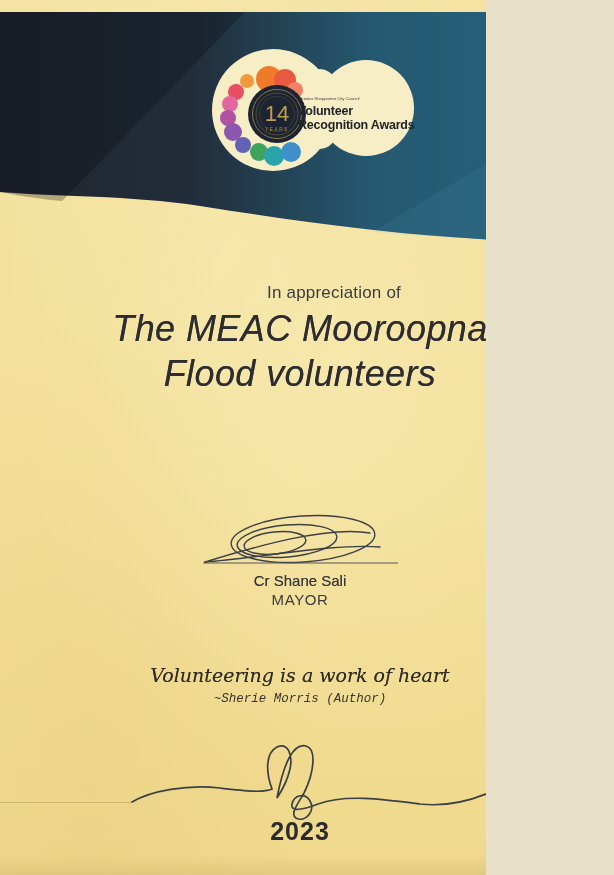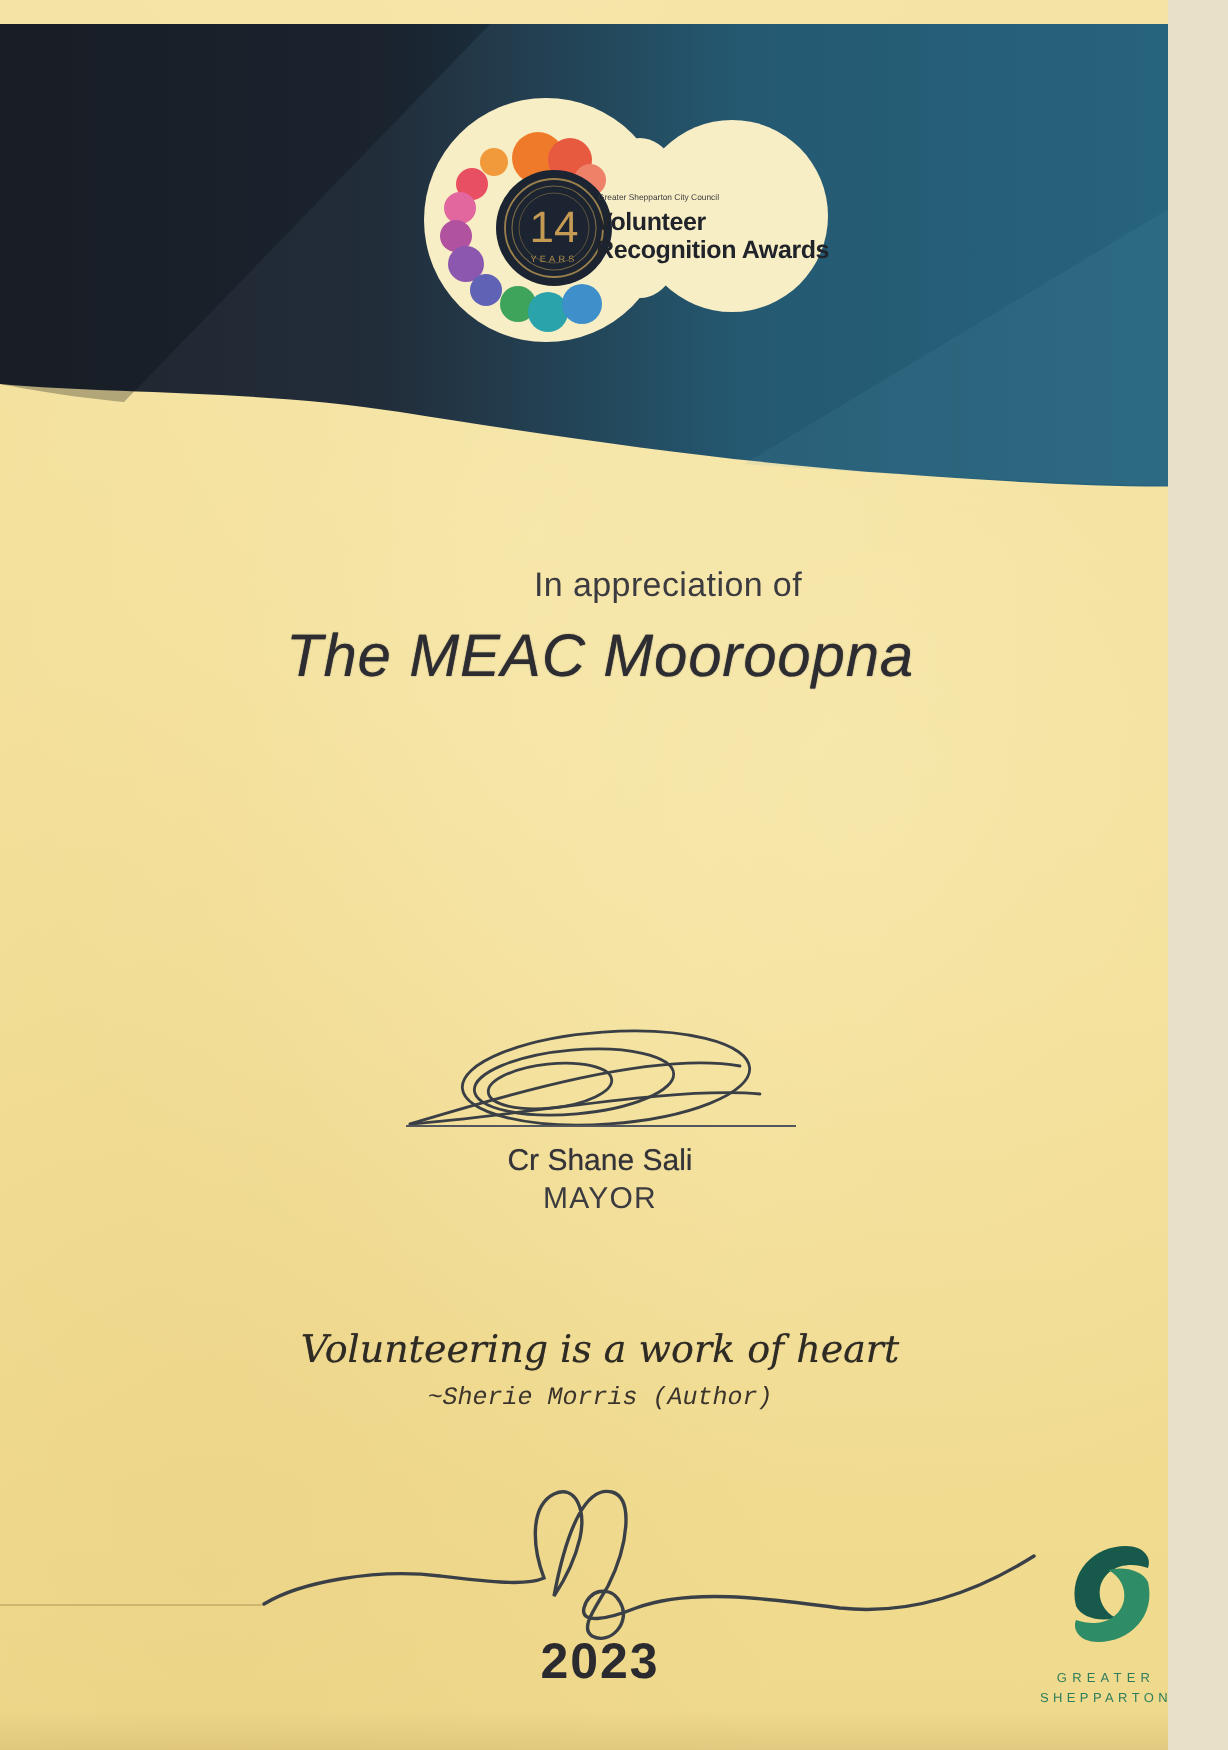--- a/index.html
+++ b/index.html
@@ -1,28 +1,28 @@
 <!DOCTYPE html>
 <html><head>
 <meta charset="utf-8">
 <style>
   html,body{margin:0;padding:0;background:#e8e0c8;}
   .page{
-    position:relative;width:584px;height:875px;overflow:hidden;
+    position:relative;width:486px;height:875px;overflow:hidden;
     font-family:"Liberation Sans",sans-serif;
     background:
       radial-gradient(ellipse at 18% 88%, rgba(205,165,85,0.10), transparent 42%),
       radial-gradient(ellipse at 75% 45%, rgba(255,250,220,0.22), transparent 55%),
       radial-gradient(ellipse at 45% 30%, rgba(255,246,205,0.18), transparent 60%),
       linear-gradient(180deg,#f4e3a4 0%,#f3df97 55%,#efd98c 100%);
   }
   .abs{position:absolute;}
   .centerband{left:0;width:600px;text-align:center;}
   .intro{top:283px;font-size:17px;color:#3c3c40;letter-spacing:.2px;padding-left:34px;}
-  .recipient{top:306px;font-size:30px;line-height:45px;font-style:italic;font-weight:500;
+  .recipient{top:306px;font-size:36px;line-height:45px;font-style:italic;font-weight:500;
     color:#2c2c31;letter-spacing:.4px;text-shadow:0 0 .6px rgba(40,40,48,.75);text-align:center;}
   .message{top:411px;font-size:17px;line-height:22px;color:#3c3c40;}
   .sig-name{top:572px;font-size:15px;font-weight:400;color:#333338;text-shadow:0 0 .4px rgba(45,45,50,.6);}
   .sig-title{top:591px;font-size:15px;color:#3b3b40;letter-spacing:.6px;}
   .quote{top:664px;font-family:"DejaVu Serif",serif;font-style:italic;font-size:19px;
     color:#2e2a24;text-shadow:0 0 .4px rgba(46,42,36,.6);}
   .quote-attr{top:692px;font-family:Liberation Mono, monospace;font-style:italic;font-size:12.5px;color:#3a342c;}
   .year{top:817px;font-size:25px;font-weight:700;color:#2b2b2f;letter-spacing:1px;}
   .right-edge{left:600px;top:0;width:14px;height:875px;
     background:linear-gradient(90deg,#eee0a6,#f6edc2);
@@ -79,20 +79,21 @@
       <text x="299" y="100" font-family="Liberation Sans,sans-serif" font-size="4.2" fill="#3c3c3e">Greater Shepparton City Council</text>
       <text x="298" y="115" font-family="Liberation Sans,sans-serif" font-size="12.5" font-weight="bold" letter-spacing="-0.2" fill="#20242a">Volunteer</text>
       <text x="298" y="129" font-family="Liberation Sans,sans-serif" font-size="12.5" font-weight="bold" letter-spacing="-0.2" fill="#20242a">Recognition Awards</text>
     </g>
   </svg>
 
   <div class="abs centerband intro">In appreciation of</div>
 
   <div class="abs centerband recipient">
     <div>The MEAC Mooroopna</div>
+    <div>Flood volunteers</div>
   </div>
 
   <div class="abs centerband message">
   </div>
 
   <svg class="abs" style="left:175px;top:503px" width="250" height="105" viewBox="0 0 250 105">
     <g fill="none" stroke="#3a3f45" stroke-width="1.4" stroke-linecap="round">
       <ellipse cx="128" cy="36" rx="72" ry="23" transform="rotate(-4 128 36)"></ellipse>
       <ellipse cx="112" cy="38" rx="50" ry="16" transform="rotate(-5 112 38)"></ellipse>
       <ellipse cx="100" cy="40" rx="31" ry="11" transform="rotate(-6 100 40)"></ellipse>

